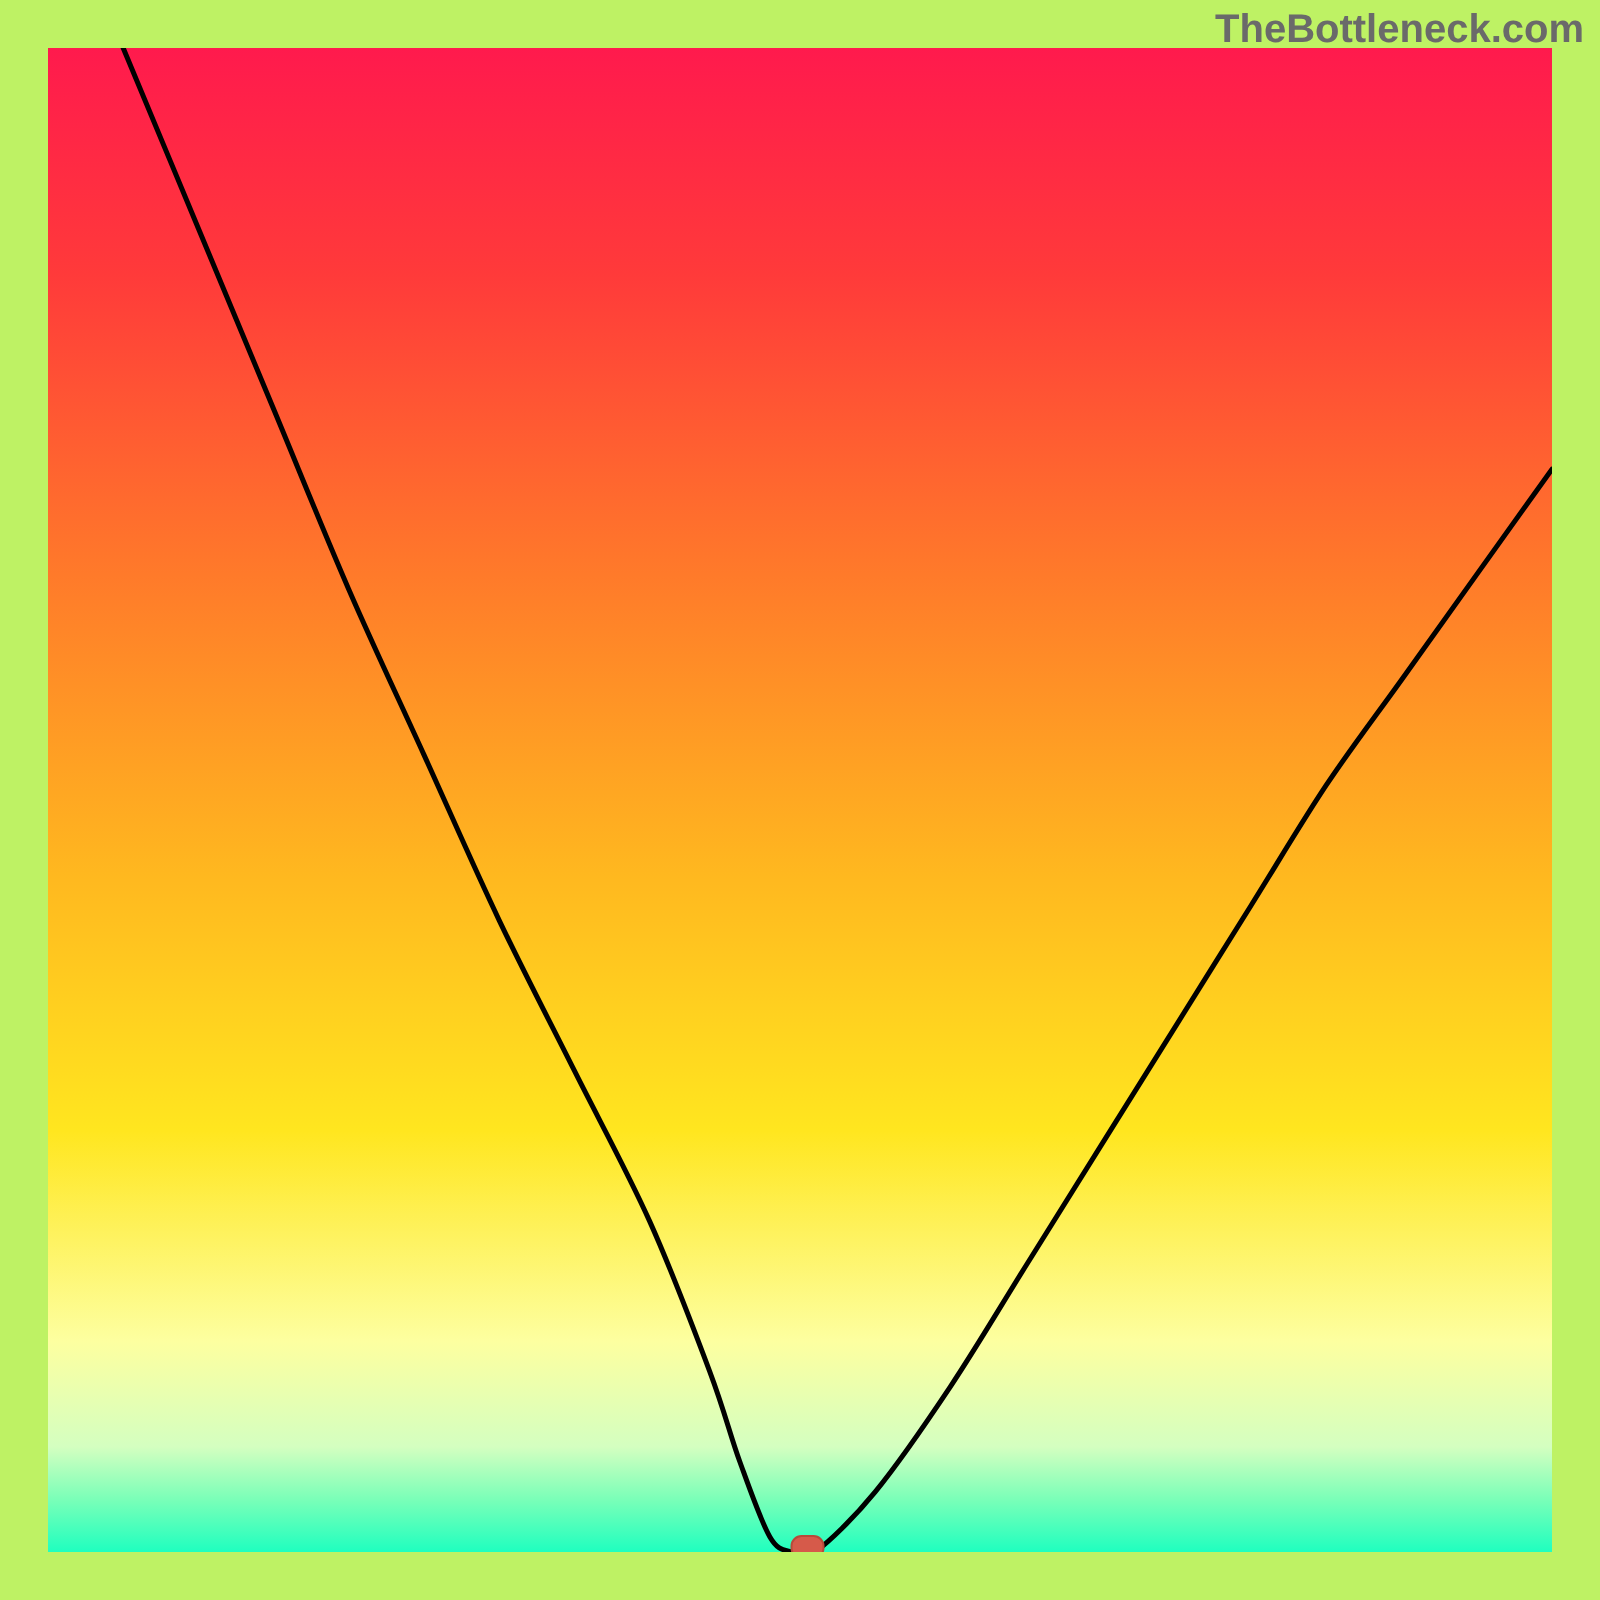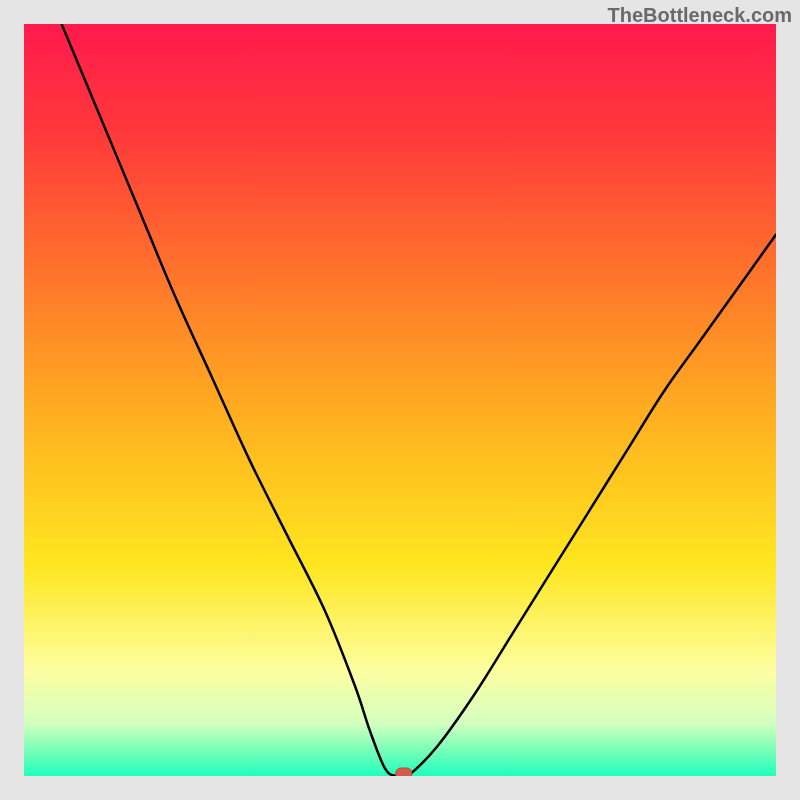--- a/index.html
+++ b/index.html
@@ -7,21 +7,21 @@
     padding: 0;
     width: 800px;
     height: 800px;
     overflow: hidden;
     font-family: Arial, Helvetica, sans-serif;
   }
   #chart-root {
     width: 800px;
     height: 800px;
     position: relative;
-    background: #e5e5e5;
+    background: #bef264;
   }
   #plot-area {
     position: absolute;
     left: 24px;
     top: 24px;
     width: 752px;
     height: 752px;
   }
   #watermark {
     position: absolute;

